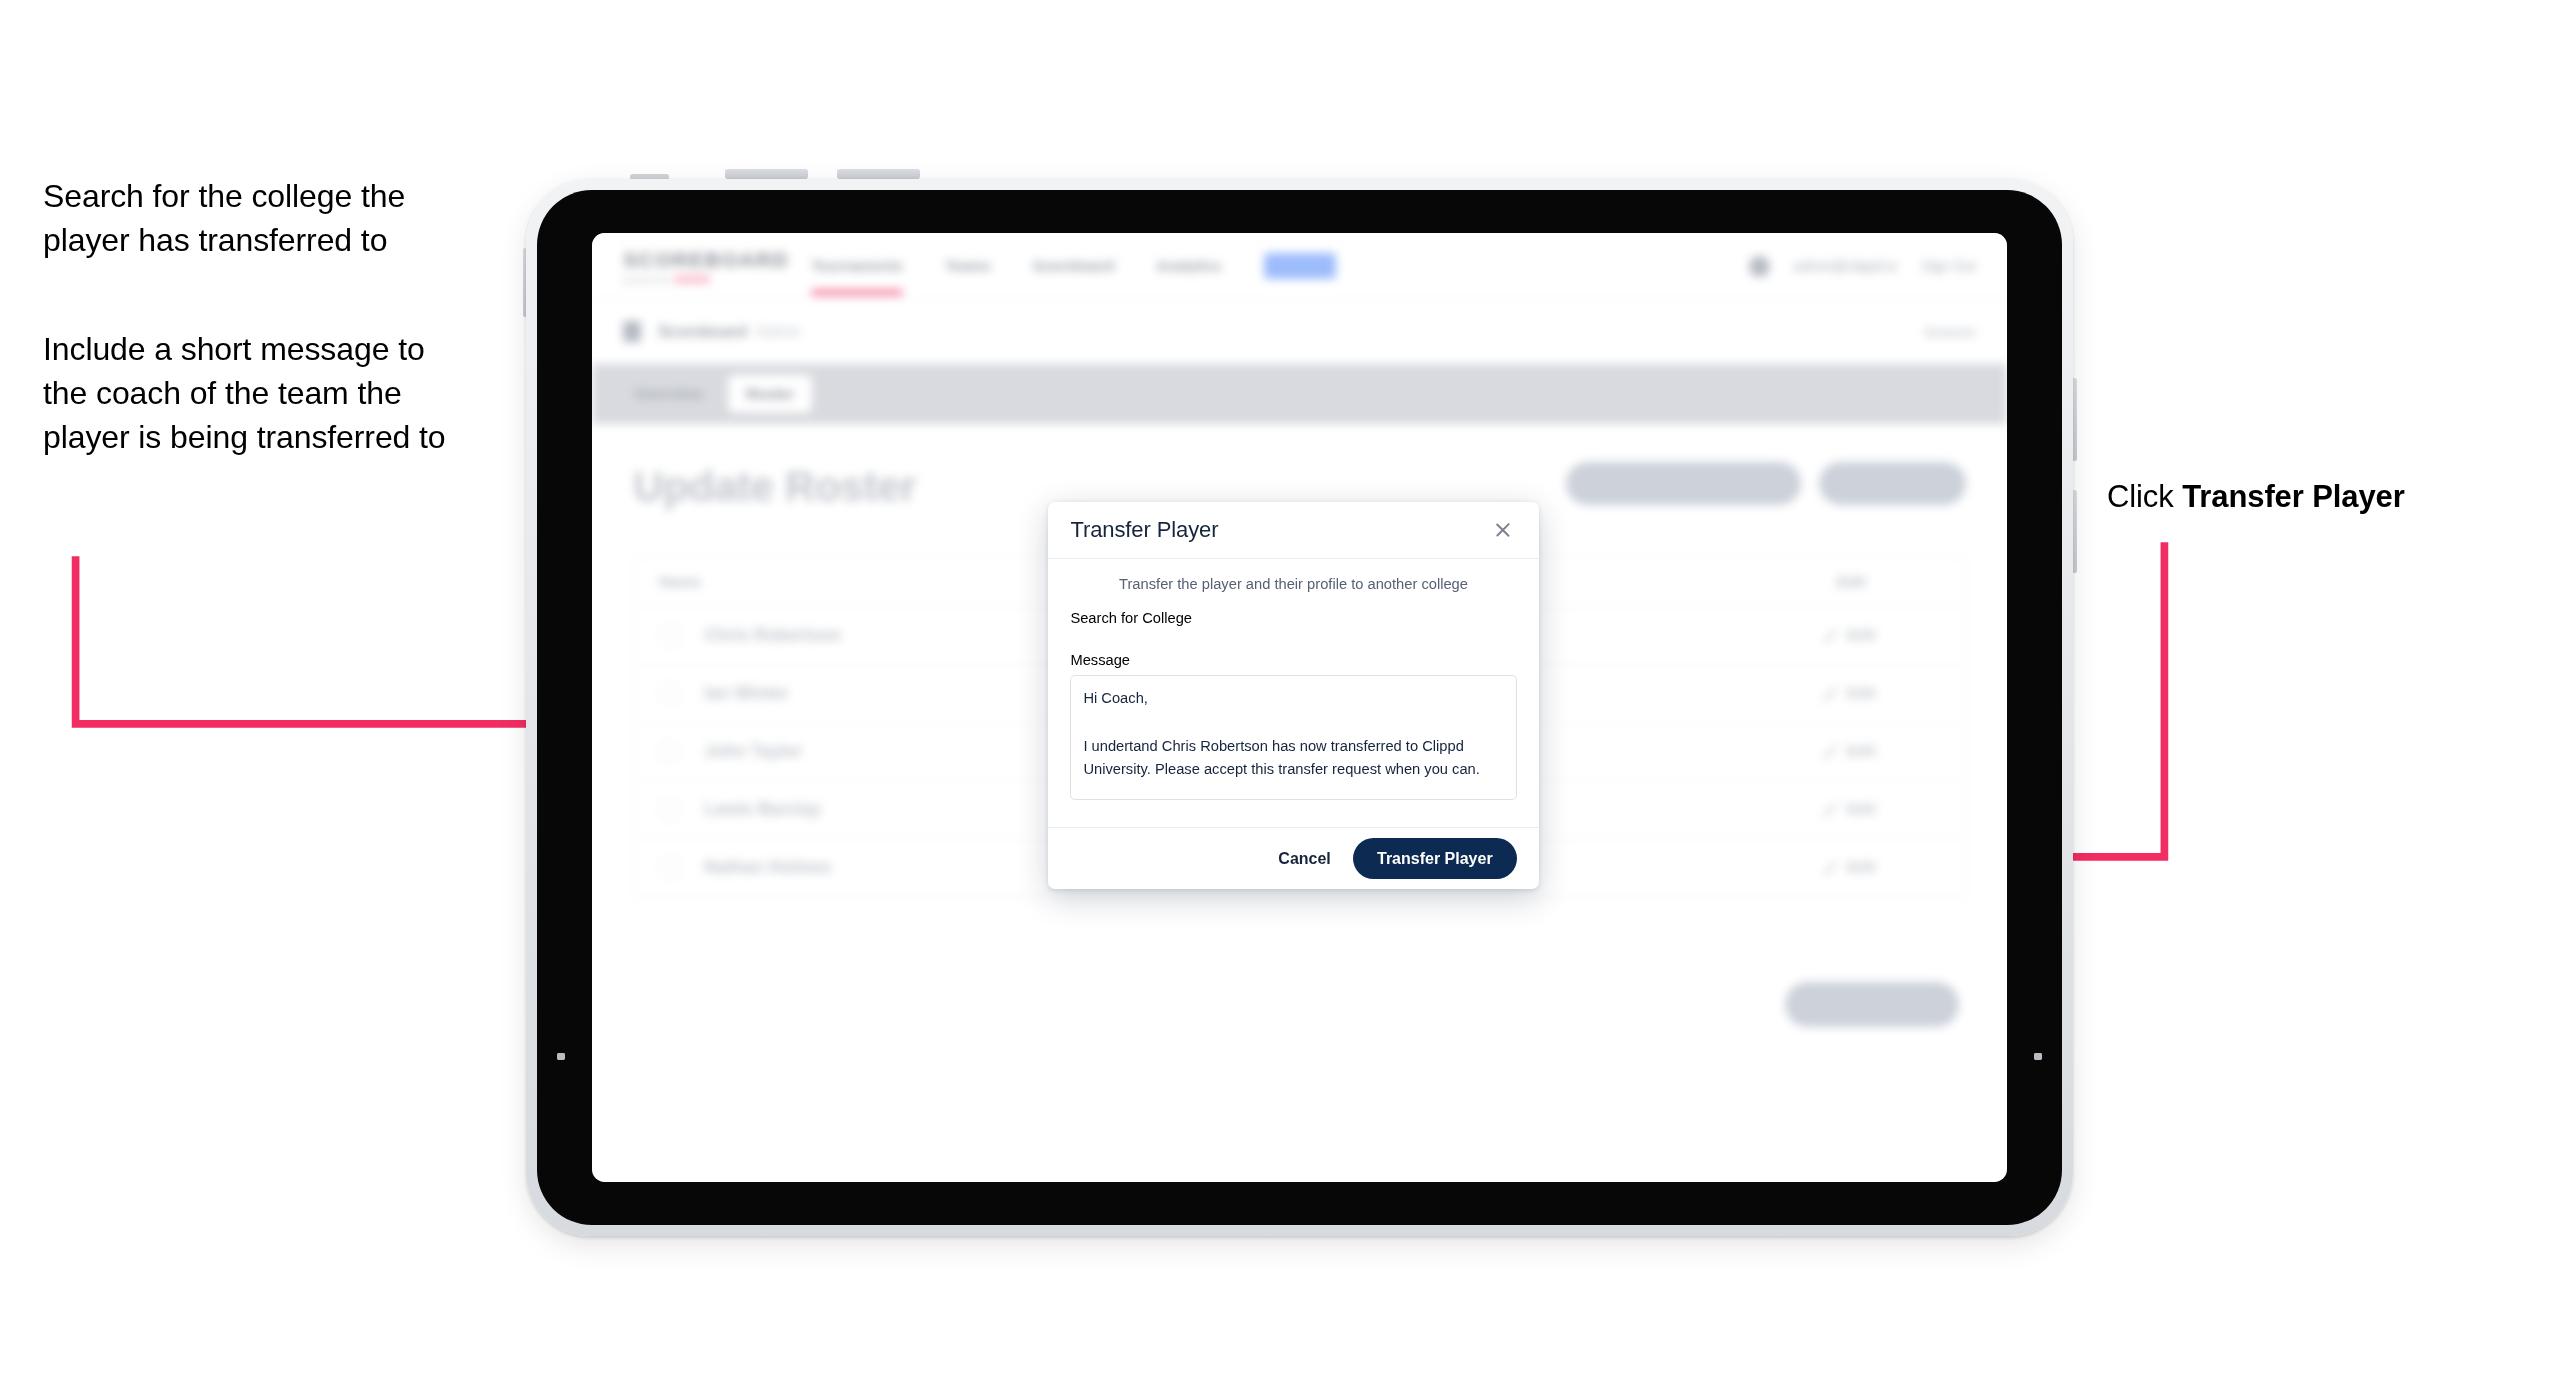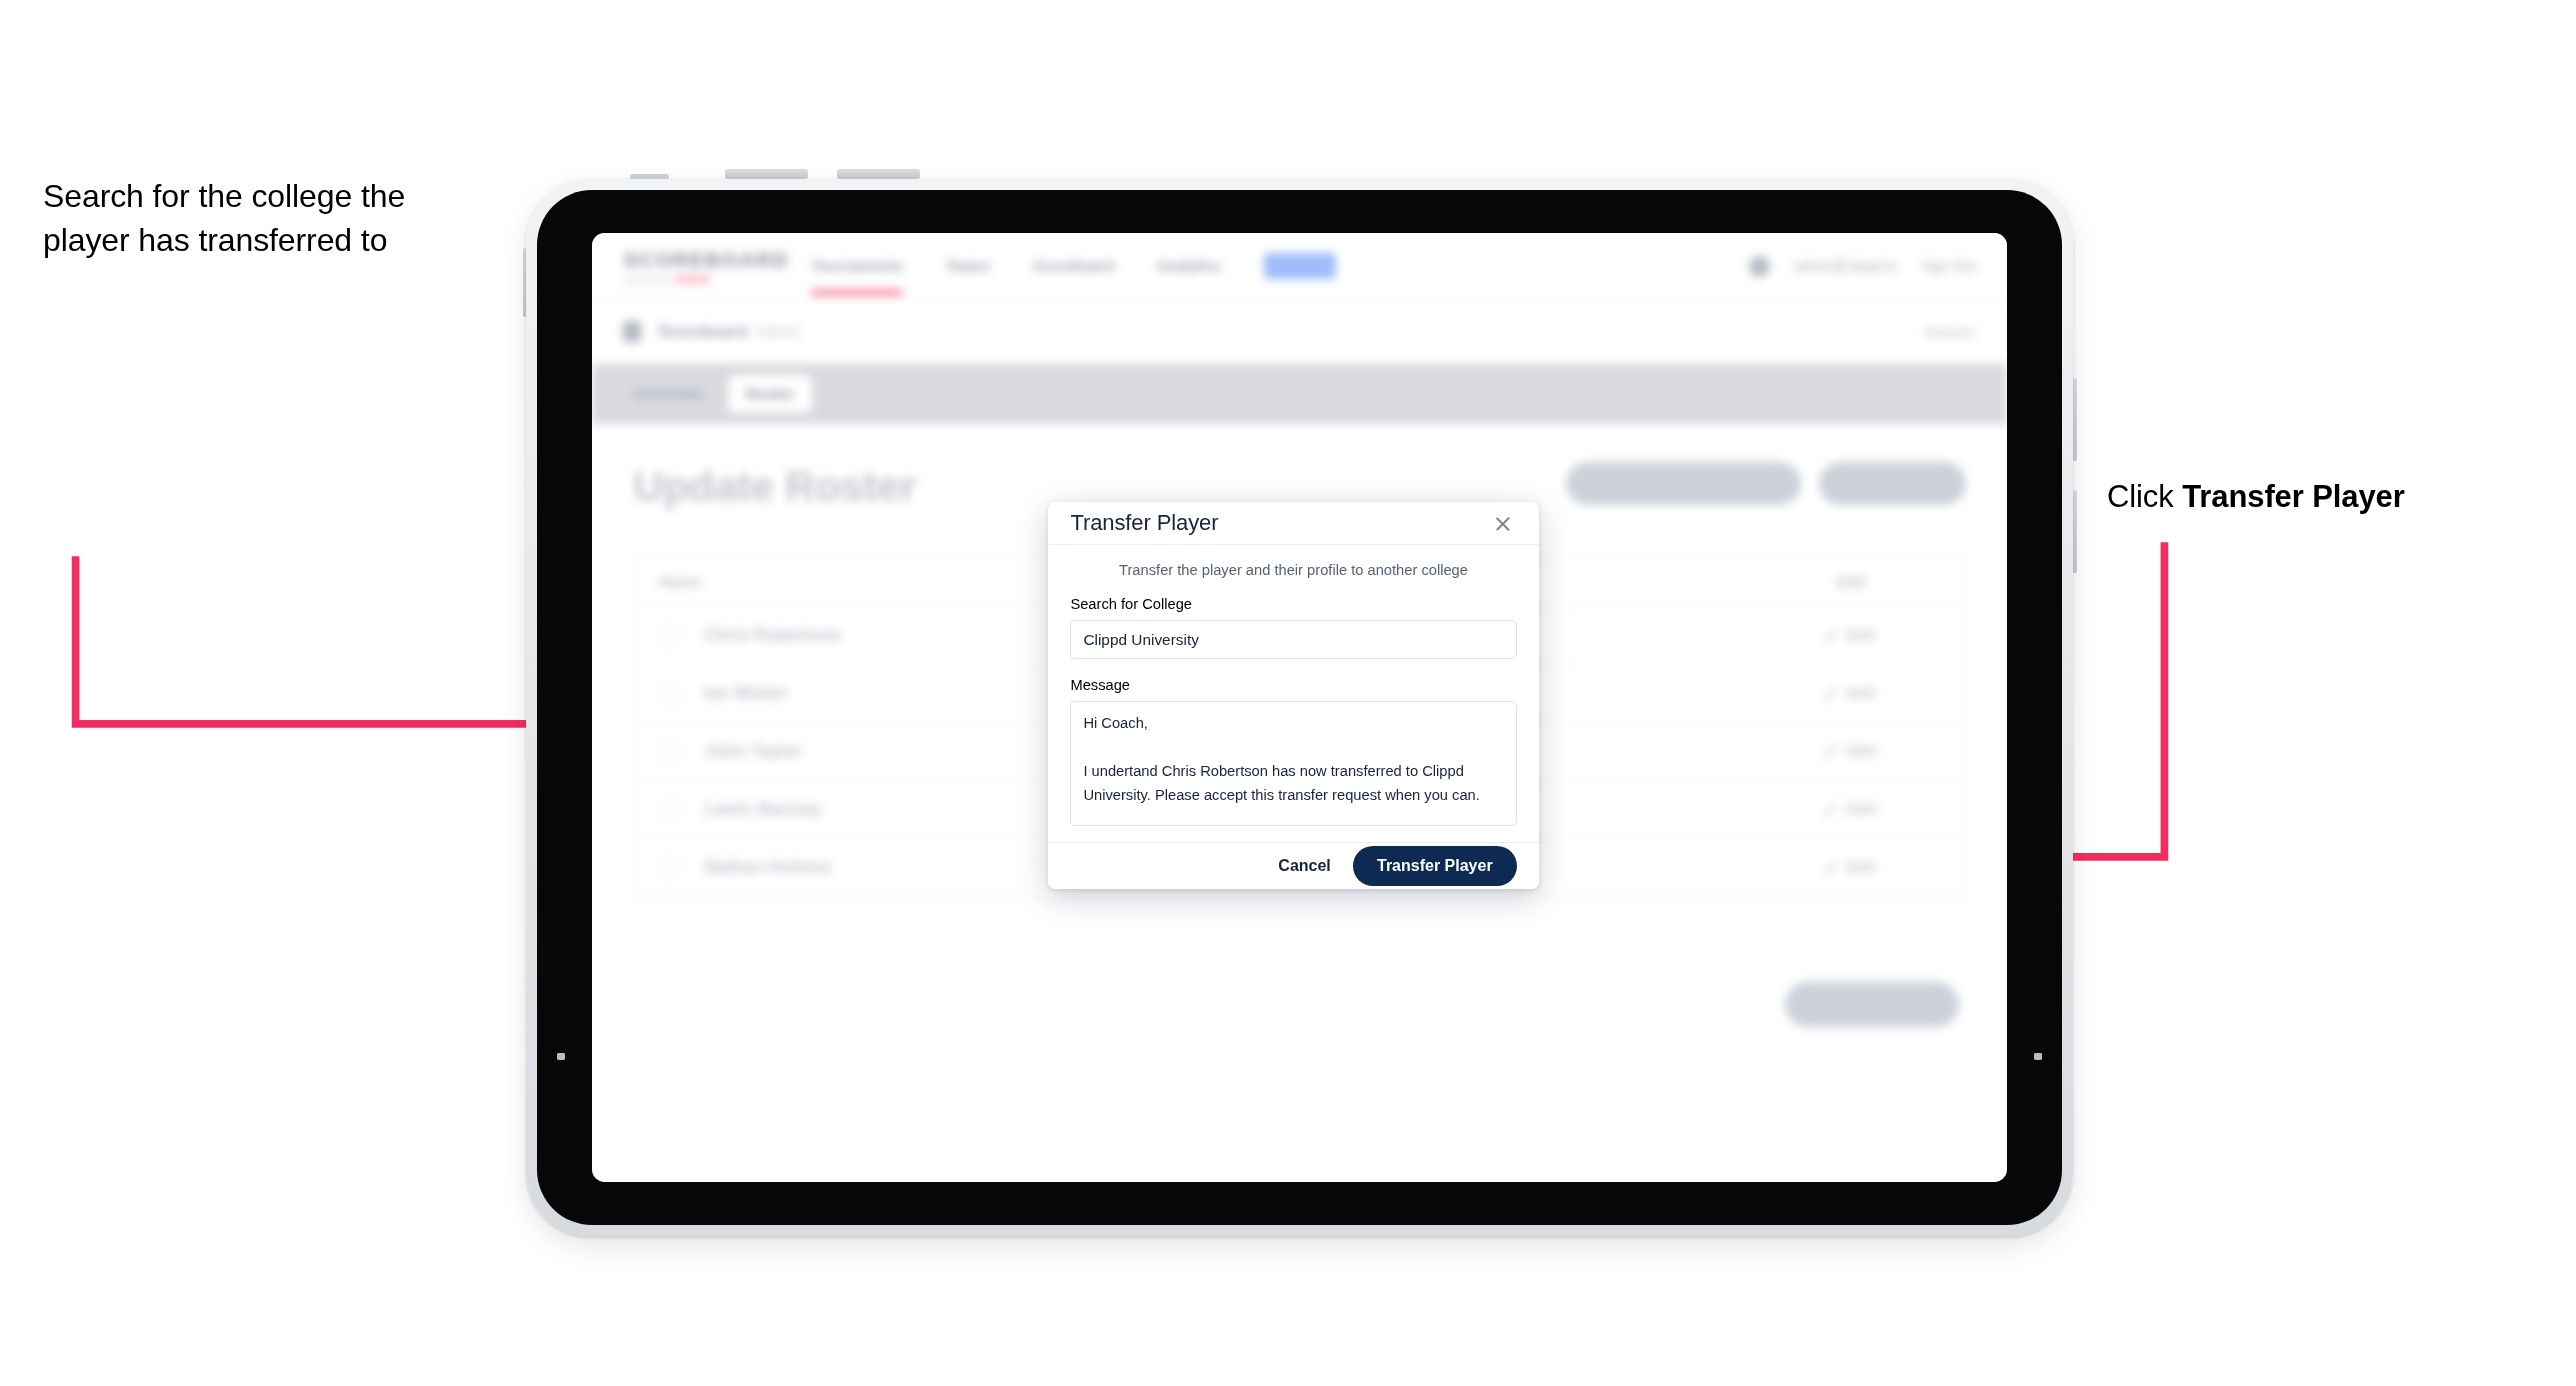--- a/index.html
+++ b/index.html
@@ -181,20 +181,21 @@
     font-size: 16px; font-weight:700;
     border-radius: 25px; padding: 11.2px 24px;
   }
 </style>
 </head>
 <body>
 
 <div id="stage">
 
   <div class="anno" id="anno-left-1">Search for the college the player has transferred to</div>
+  <div class="anno" id="anno-left-2">Include a short message to the coach of the team the player is being transferred to</div>
 
   <div class="anno" id="anno-right-1"><span>Click </span><b>Transfer Player</b></div>
 
   <svg class="arrow-svg" id="arrow-left" style="left:63px; top:546px;" width="980" height="210" viewBox="0 0 1400 300">
     <path d="M 18 20 L 18 254 L 1355 254" fill="none" stroke="#f22d62" stroke-width="11" stroke-linecap="square" stroke-linejoin="miter"></path>
     <path d="M 1318 216 L 1372 254 L 1318 292" fill="none" stroke="#f22d62" stroke-width="11" stroke-linecap="round" stroke-linejoin="round"></path>
   </svg>
 
   <svg class="arrow-svg" id="arrow-right" style="left:1547px; top:532px;" width="630" height="350" viewBox="0 0 900 500">
     <path d="M 882 20 L 882 464 L 52 464" fill="none" stroke="#f22d62" stroke-width="11" stroke-linecap="square" stroke-linejoin="miter"></path>
@@ -318,21 +319,20 @@
   <div id="modal">
     <div class="m-head">
       <div class="m-title">Transfer Player</div>
       <div class="m-close"></div>
     </div>
 
     <div class="m-body">
       <div class="m-desc">Transfer the player and their profile to another college</div>
 
       <div class="m-label">Search for College</div>
-      <input class="m-input" type="text" value="Clippd University" style="">
 
       <div class="m-gap"></div>
 
       <div class="m-label">Message</div>
       <textarea class="m-textarea" style="">Hi Coach,
 
 I undertand Chris Robertson has now transferred to Clippd University. Please accept this transfer request when you can.</textarea>
     </div>
 
     <div class="m-foot">

